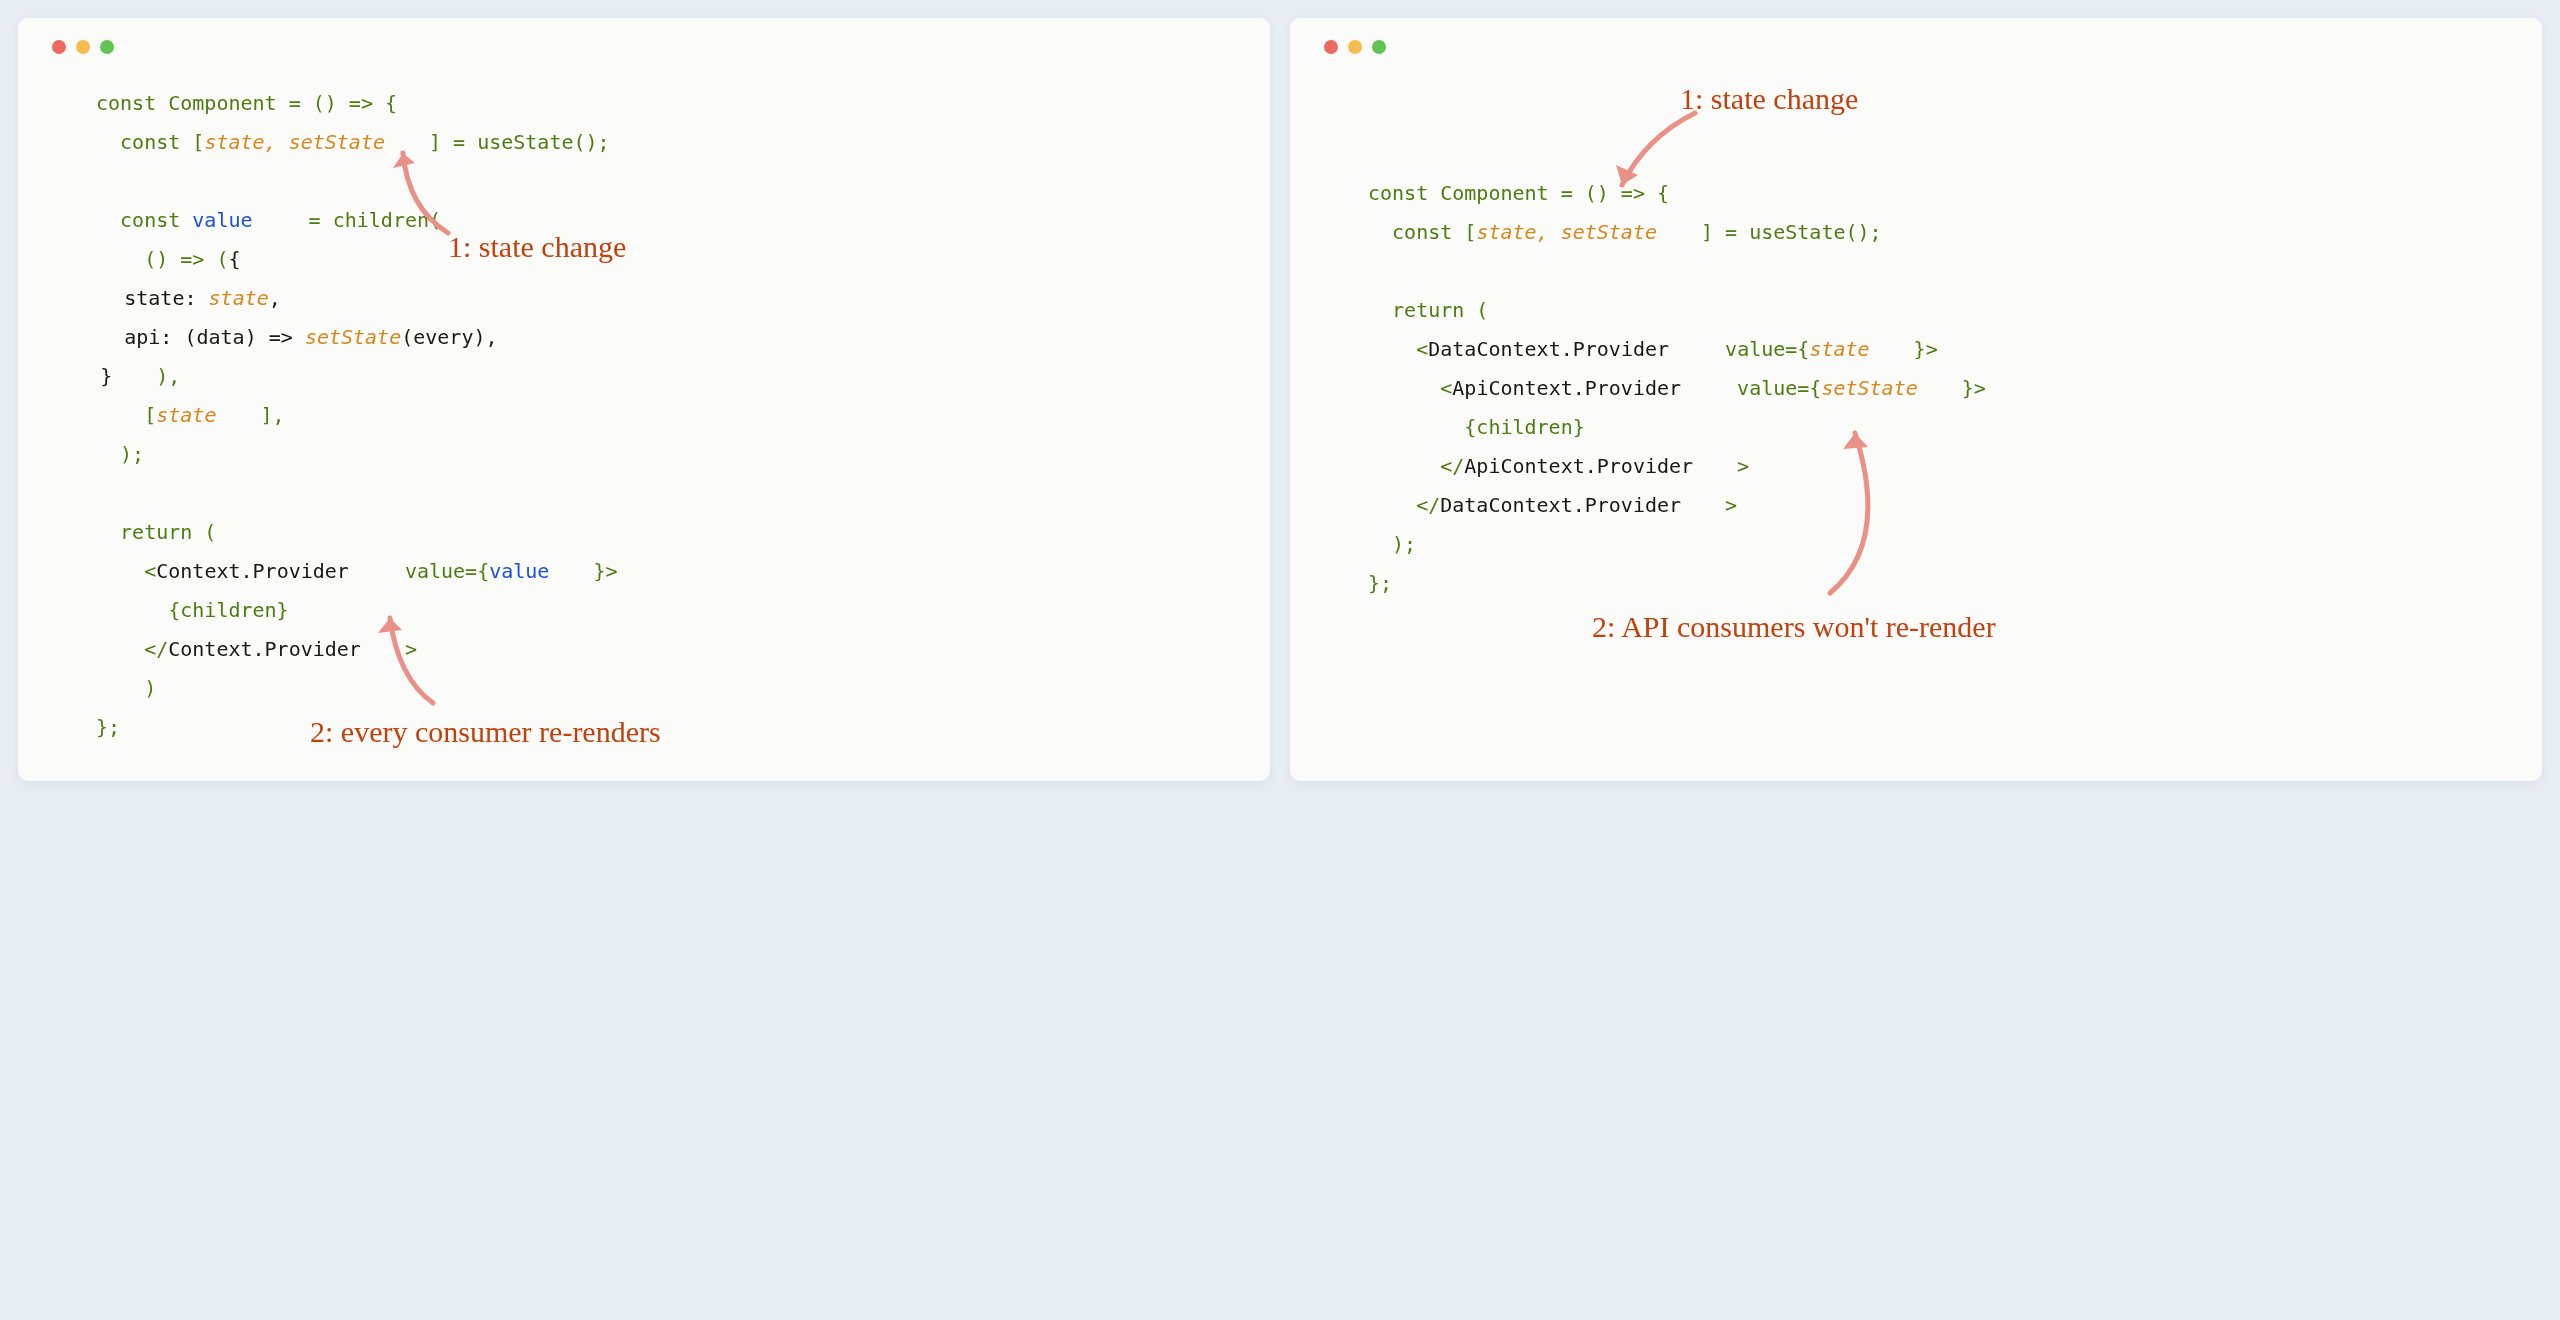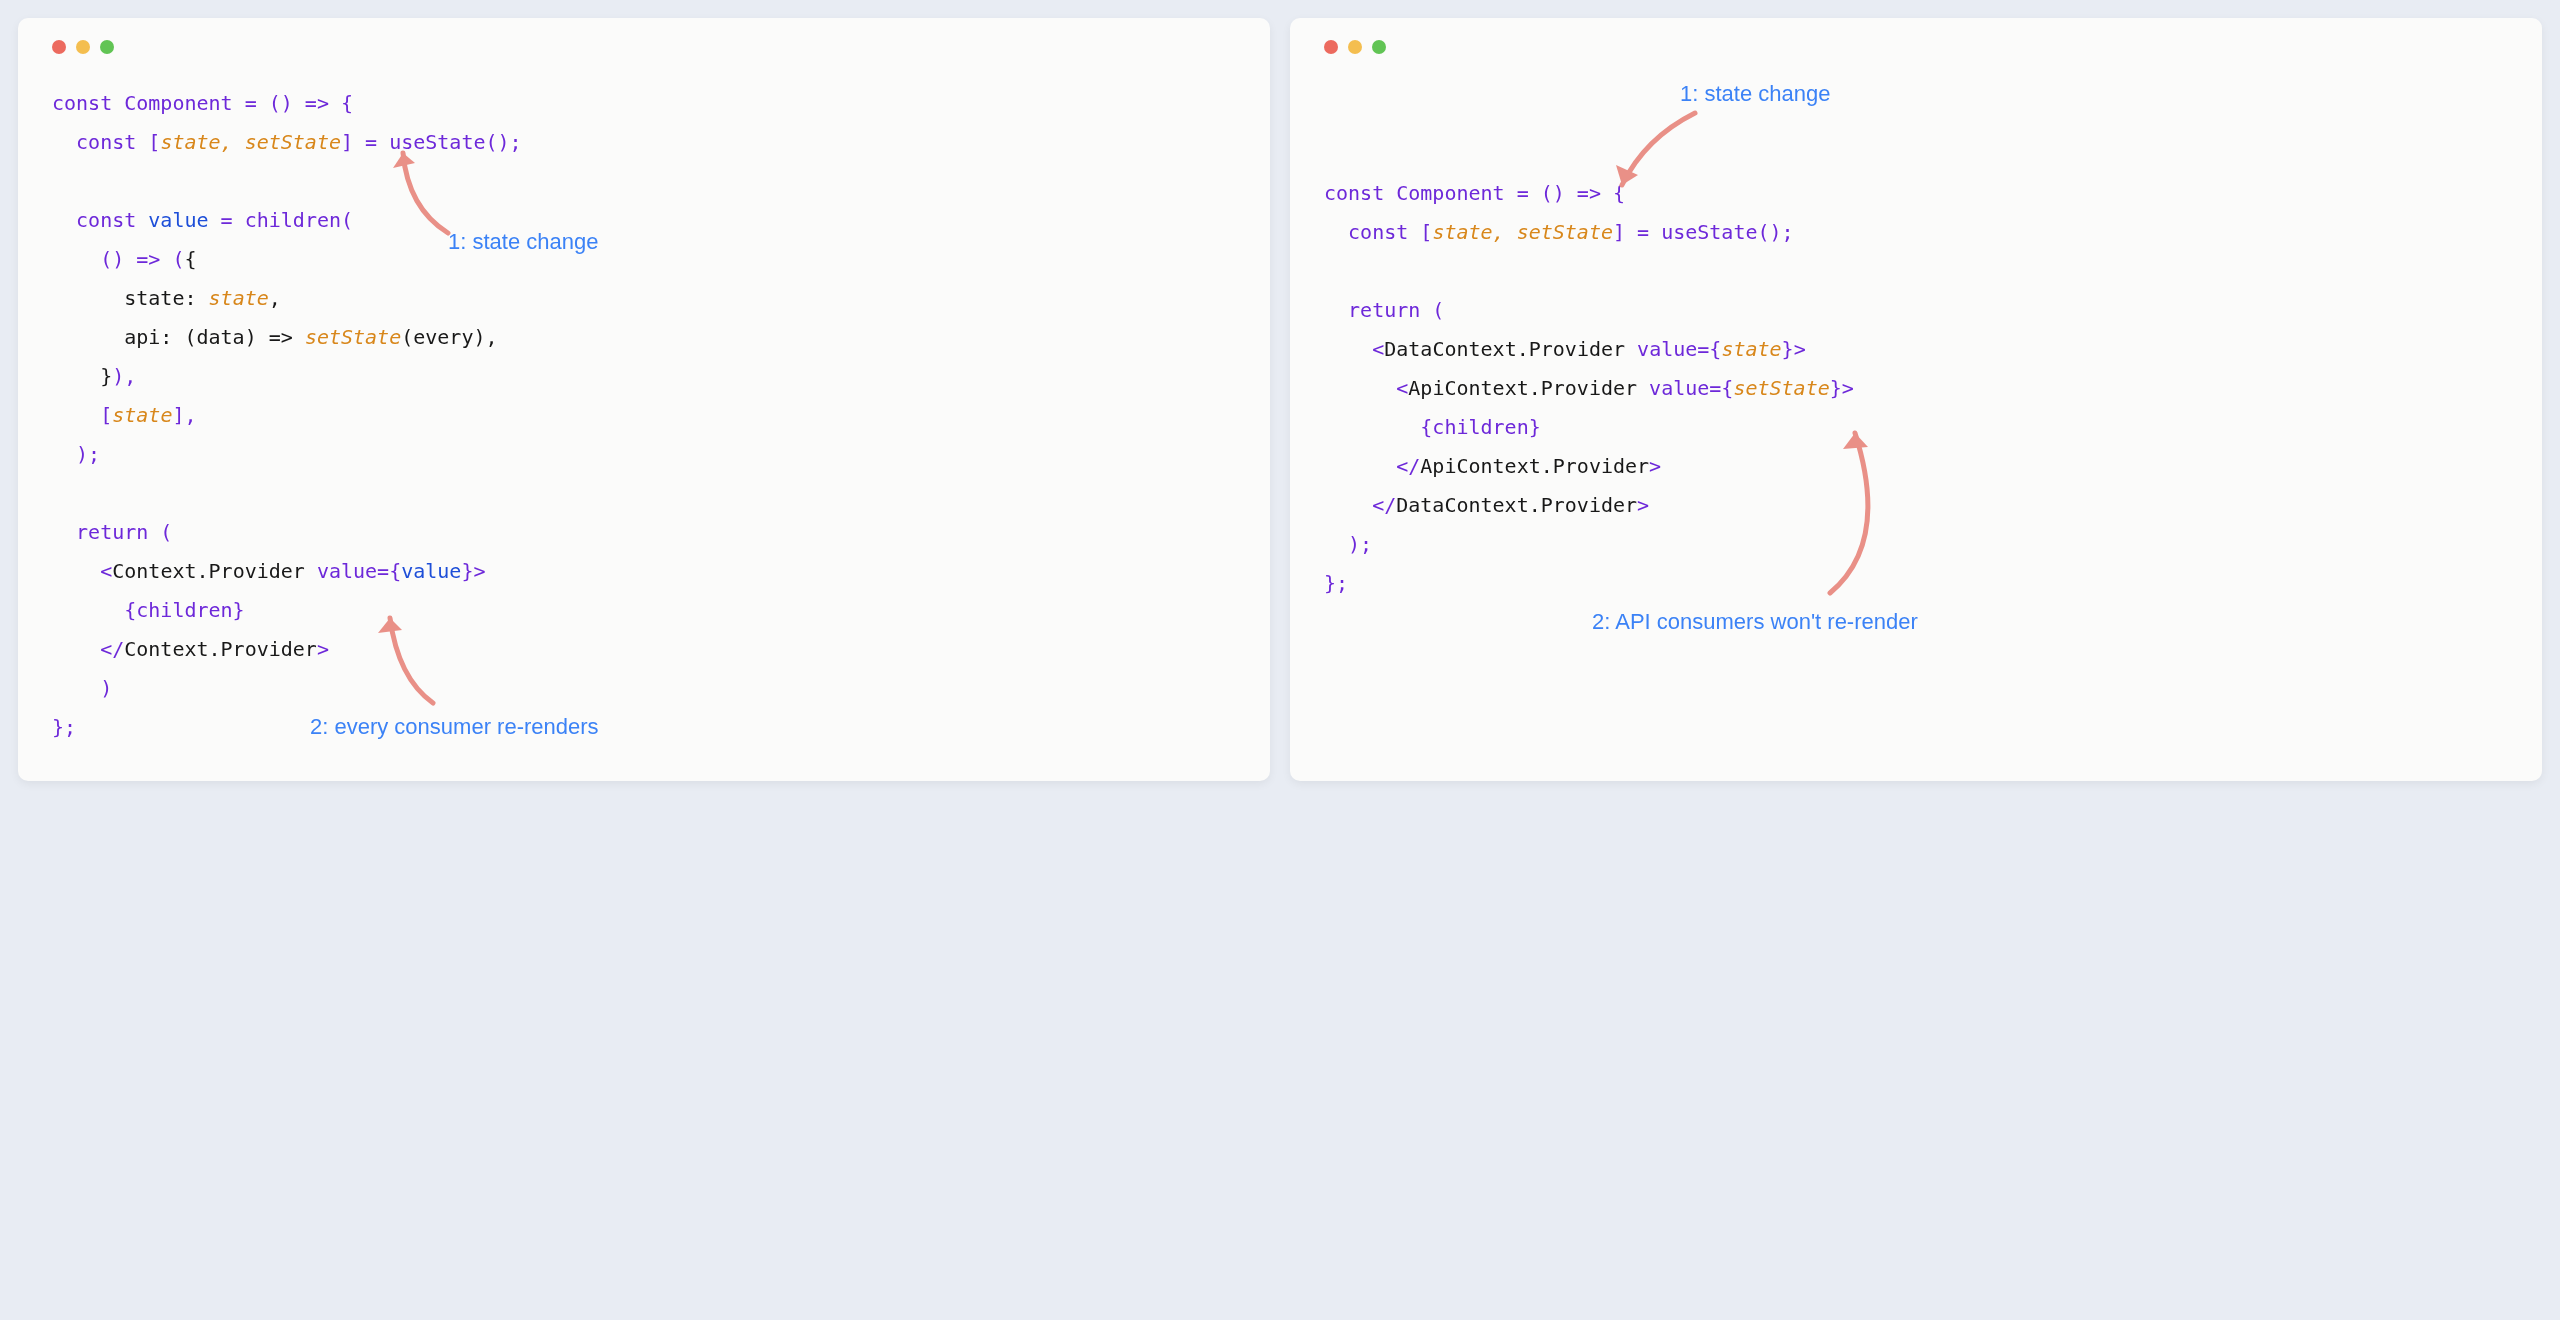--- a/index.html
+++ b/index.html
@@ -25,30 +25,30 @@
   .dot.yellow { background: #f4be4f; }
   .dot.green  { background: #61c454; }
 
   pre.code {
     font-family: inherit;
     font-size: 20px;
     line-height: 1.95;
     white-space: pre;
     color: #181818;
   }
-  .dim   { color: #6d28d9; }
+  .dim   { color: #4d7c0f; margin-left: 44px; }
   .hl    { color: #d8871b; font-style: italic; }   
   .blue  { color: #1d4ed8; }
 
   
   .ann {
     position: absolute;
-    font-family: Liberation Sans, sans-serif;
-    color: #3b82f6;
-    font-size: 22px;
+    font-family: Liberation Serif, serif;
+    color: #c2410c;
+    font-size: 30px;
     line-height: 1.25;
     pointer-events: none;
     white-space: nowrap;
   }
 
   svg.arrow {
     position: absolute;
     overflow: visible;
     pointer-events: none;
   }

